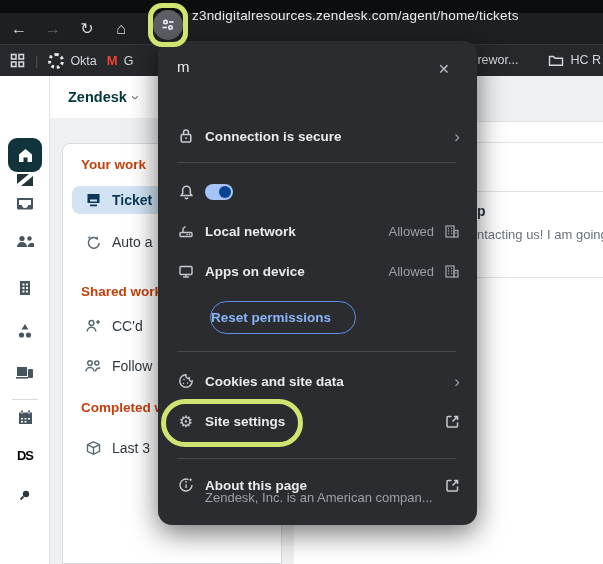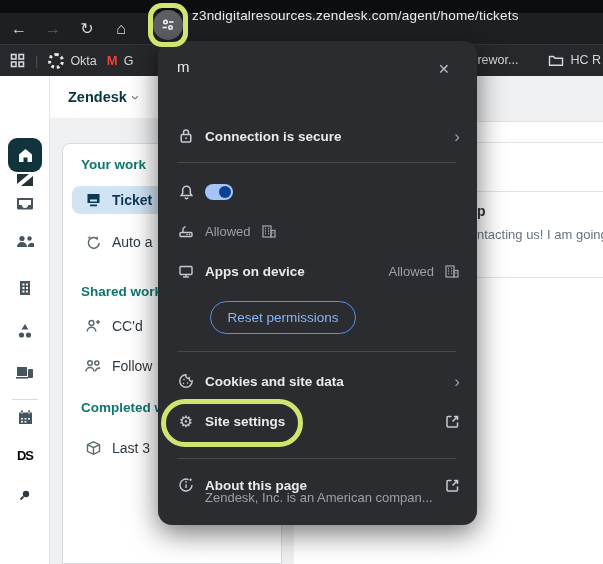--- a/index.html
+++ b/index.html
@@ -36,21 +36,21 @@
   .side-div { position:absolute; left:12px; top:323px; width:26px; height:1px; background:#d8dcde; }
   .ds-mono { font-size:13px; font-weight:bold; color:#000000; letter-spacing:-1px; }
 
   .zheader { position:absolute; left:50px; top:0; width:253px; height:42px; background:#fff;
              display:flex; align-items:center; }
   .product { margin-left:18px; font-size:14.5px; font-weight:bold; color:#03363d; display:flex; align-items:center; gap:7px; }
   .caret { display:inline-block; transform:rotate(90deg); color:#5f6f76; font-size:15px; font-weight:normal; }
 
   .navcard { position:absolute; left:62px; top:67px; width:220px; height:421px; background:#fff;
              border:1px solid #d8dcde; border-radius:8px 8px 0 0; }
-  .nheading { position:absolute; left:18px; font-size:13.5px; font-weight:bold; color:#0f766e; }
+  .nheading { position:absolute; left:18px; font-size:13.5px; font-weight:bold; color:#c2410c; }
   .nitem { position:absolute; left:9px; width:205px; height:28px; display:flex; align-items:center;
            border-radius:8px; color:#2f3941; font-size:14px; }
   .nitem .nic { width:18px; margin:0 10px 0 12px; display:flex; justify-content:center; color:#5a6a72; }
   .nitem.active { background:#d2e4f3; color:#0c3954; font-weight:bold; }
   .nitem.active .nic { color:#0c3954; }
 
   .table-area { position:absolute; left:294px; top:45px; width:309px; height:443px; background:#fff; }
   .tline { position:absolute; left:0; width:309px; height:1px; background:#dfe3e6; }
   .tsubj { position:absolute; left:183px; top:82px; font-size:14px; font-weight:bold; color:#2f3941; }
   .tprev { position:absolute; left:183px; top:106px; font-size:13px; color:#68737d; white-space:nowrap; }
@@ -62,22 +62,22 @@
   .pclose { position:absolute; left:280px; top:20px; font-size:14px; color:#bdc1c6; }
   .prow { position:absolute; left:19px; width:283px; height:30px; display:flex; align-items:center; }
   .pic { width:18px; display:flex; justify-content:center; margin-right:10px; color:#c7cace; flex:none; }
   .plabel { font-size:13.5px; font-weight:bold; color:#e8eaed; flex:1; white-space:nowrap; }
   .pstatus { font-size:13px; color:#9aa0a6; margin-right:10px; }
   .pchev { color:#9aa0a6; font-size:17px; line-height:1; }
   .pdiv { position:absolute; left:19px; width:279px; height:1px; background:#47494d; }
   .toggle { width:28px; height:16px; border-radius:8px; background:#a5c4f8; position:relative; flex:none; }
   .toggle .knob { position:absolute; right:2px; top:2px; width:12px; height:12px; border-radius:50%; background:#0b4191; }
   .reset-btn { position:absolute; left:52px; top:260px; width:146px; height:33px; border:1px solid #5f8fe8;
-               border-radius:17px; background:transparent; color:#8ab4f8; font-size:13.5px; font-weight:normal;
-               font-family:"Liberation Sans", sans-serif; display:flex; align-items:center; justify-content:center; }
+               border-radius:17px; background:transparent; color:#8ab4f8; font-size:13.5px; font-weight:bold;
+               font-family:"Liberation Sans", sans-serif; display:flex; align-items:center; }
   .about-sub { position:absolute; left:47px; top:449px; font-size:13px; color:#9aa0a6; white-space:nowrap; }
   .ext-ic { color:#c7cace; }
 
   
   .ring { border:5px solid #cfe571; border-radius:14px; z-index:60; background:transparent; }
   .ring-tune { left:148px; top:3px; width:40px; height:44px; }
   .ring-site { left:161px; top:399px; width:142px; height:48px; border-radius:26px; }
 
   svg { display:block; }
 </style>
@@ -328,20 +328,21 @@
     <div class="prow" style="top:175px">
       <span class="pic">
         <svg width="16" height="16" viewBox="0 0 16 16" fill="none" stroke="#c7cace" stroke-width="1.4">
           <rect x="2" y="9.5" width="12" height="4" rx="1"></rect>
           <line x1="5" y1="9.5" x2="5" y2="5.5"></line>
             <path d="M5 5.5 l2.5 -2"></path>
           <circle cx="9" cy="11.5" r="0.8" fill="#c7cace" stroke="none"></circle>
           <circle cx="11.5" cy="11.5" r="0.8" fill="#c7cace" stroke="none"></circle>
         </svg>
       </span>
+      <span class="plabel">Local network</span>
       <span class="pstatus">Allowed</span>
       <span>
         <svg width="16" height="15" viewBox="0 0 16 15" fill="none" stroke="#9aa0a6" stroke-width="1.3">
           <rect x="2" y="2" width="8" height="11"></rect>
           <rect x="10" y="6.5" width="4" height="6.5"></rect>
           <path d="M4 4.5 h1 M7 4.5 h1 M4 7 h1 M7 7 h1 M4 9.5 h1 M7 9.5 h1 M11.5 9 h1" stroke-width="1.5"></path>
         </svg>
       </span>
     </div>
 

